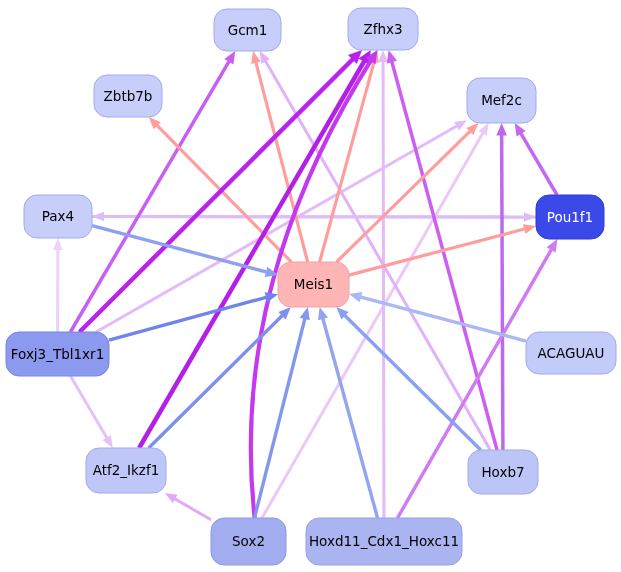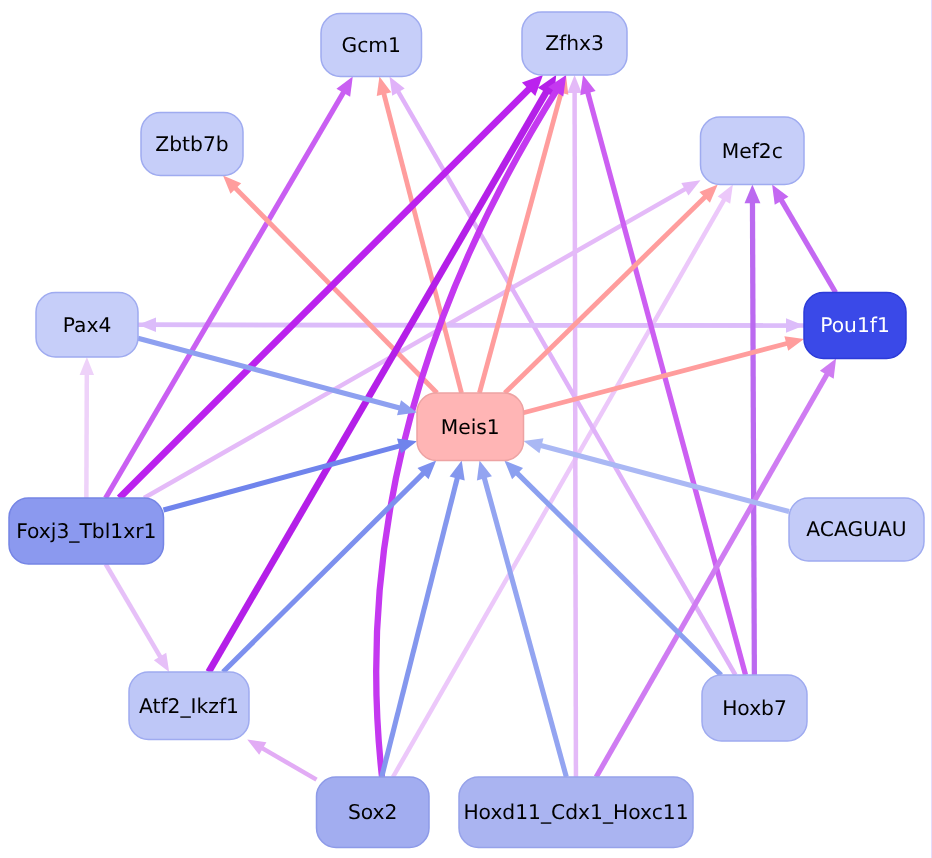--- a/index.html
+++ b/index.html
@@ -1,17 +1,17 @@
 <!DOCTYPE html>
 <html><head>
 <meta charset="utf-8">
 <style>
   html,body{margin:0;padding:0;background:#ffffff;}
   body{font-family:"DejaVu Sans","Liberation Sans",sans-serif;}
-  .stage{position:relative;width:621px;height:572px;background:#8b5cf6;overflow:hidden;}
+  .stage{position:relative;width:621px;height:572px;background:#eab308;overflow:hidden;}
   svg{display:block;}
   text{font-family:"DejaVu Sans","Liberation Sans",sans-serif;}
 </style>
 </head>
 <body>
 
 <div class="stage">
   <svg id="graph" width="621" height="572" viewBox="0 0 621 572" style="background: rgb(255, 255, 255);">
       <g>
         <g>

